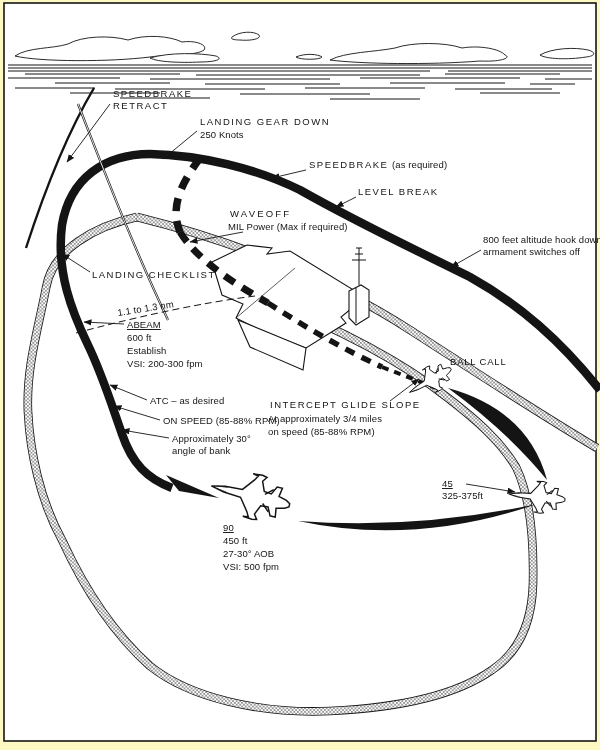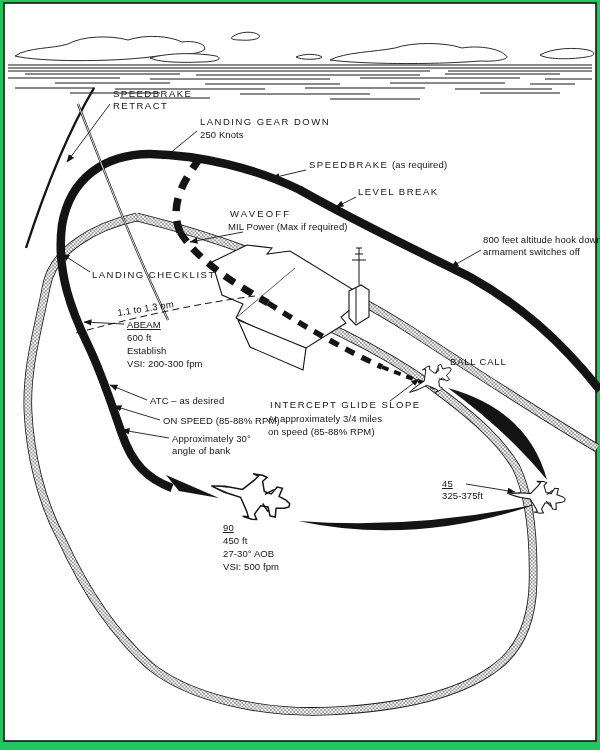--- a/index.html
+++ b/index.html
@@ -1,16 +1,16 @@
 <!DOCTYPE html>
 <html><head>
 <meta charset="utf-8">
 <style>
   html,body { margin:0; padding:0; background:#ffffff; }
-  .page { width:600px; height:750px; position:relative; background:#22c55e; overflow:hidden; }
+  .page { width:600px; height:750px; position:relative; background:#fef9c3; overflow:hidden; }
   svg { position:absolute; left:0; top:0; }
   text { font-family:"Liberation Sans", sans-serif; fill:#141414; }
   .cap  { font-size:9.5px; letter-spacing:1.5px; }
   .capw { font-size:9.5px; letter-spacing:2.2px; }
   .txt  { font-size:9.5px; letter-spacing:0.1px; }
   .u    { text-decoration:underline; }
   .leader { stroke:#141414; stroke-width:0.9; fill:none; }
   .thin   { stroke:#141414; fill:none; }
 </style>
 </head>

